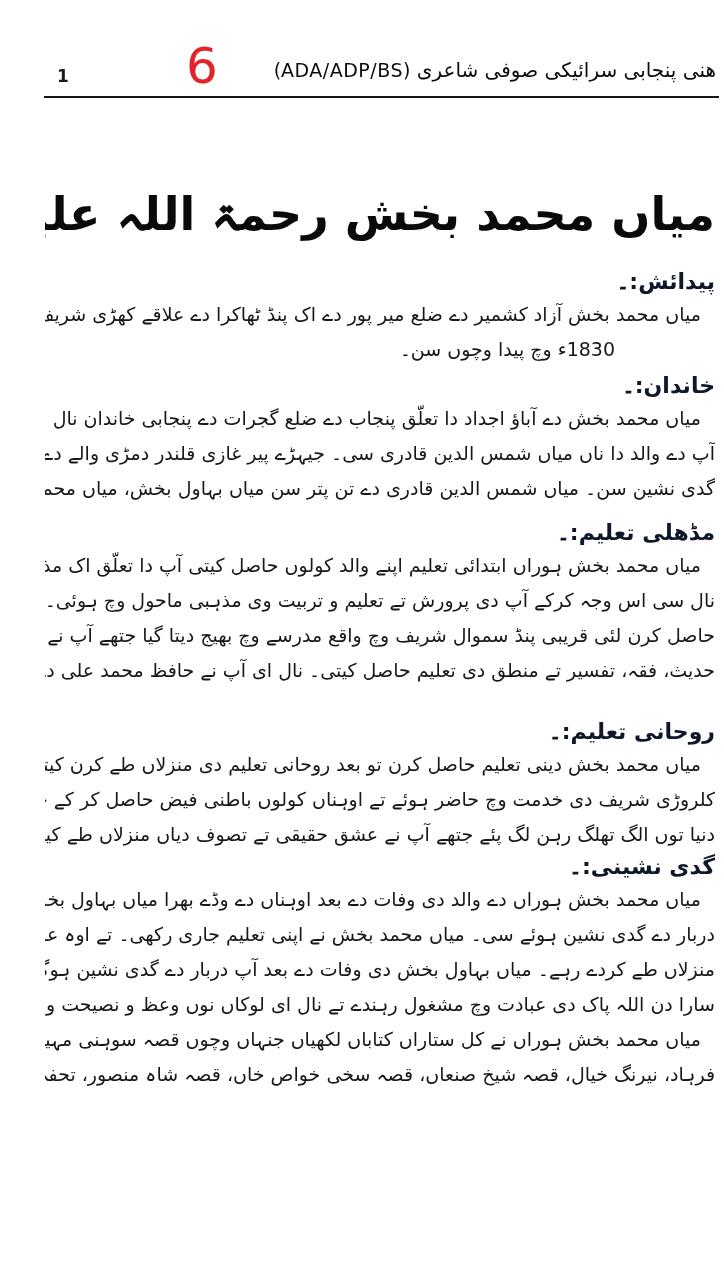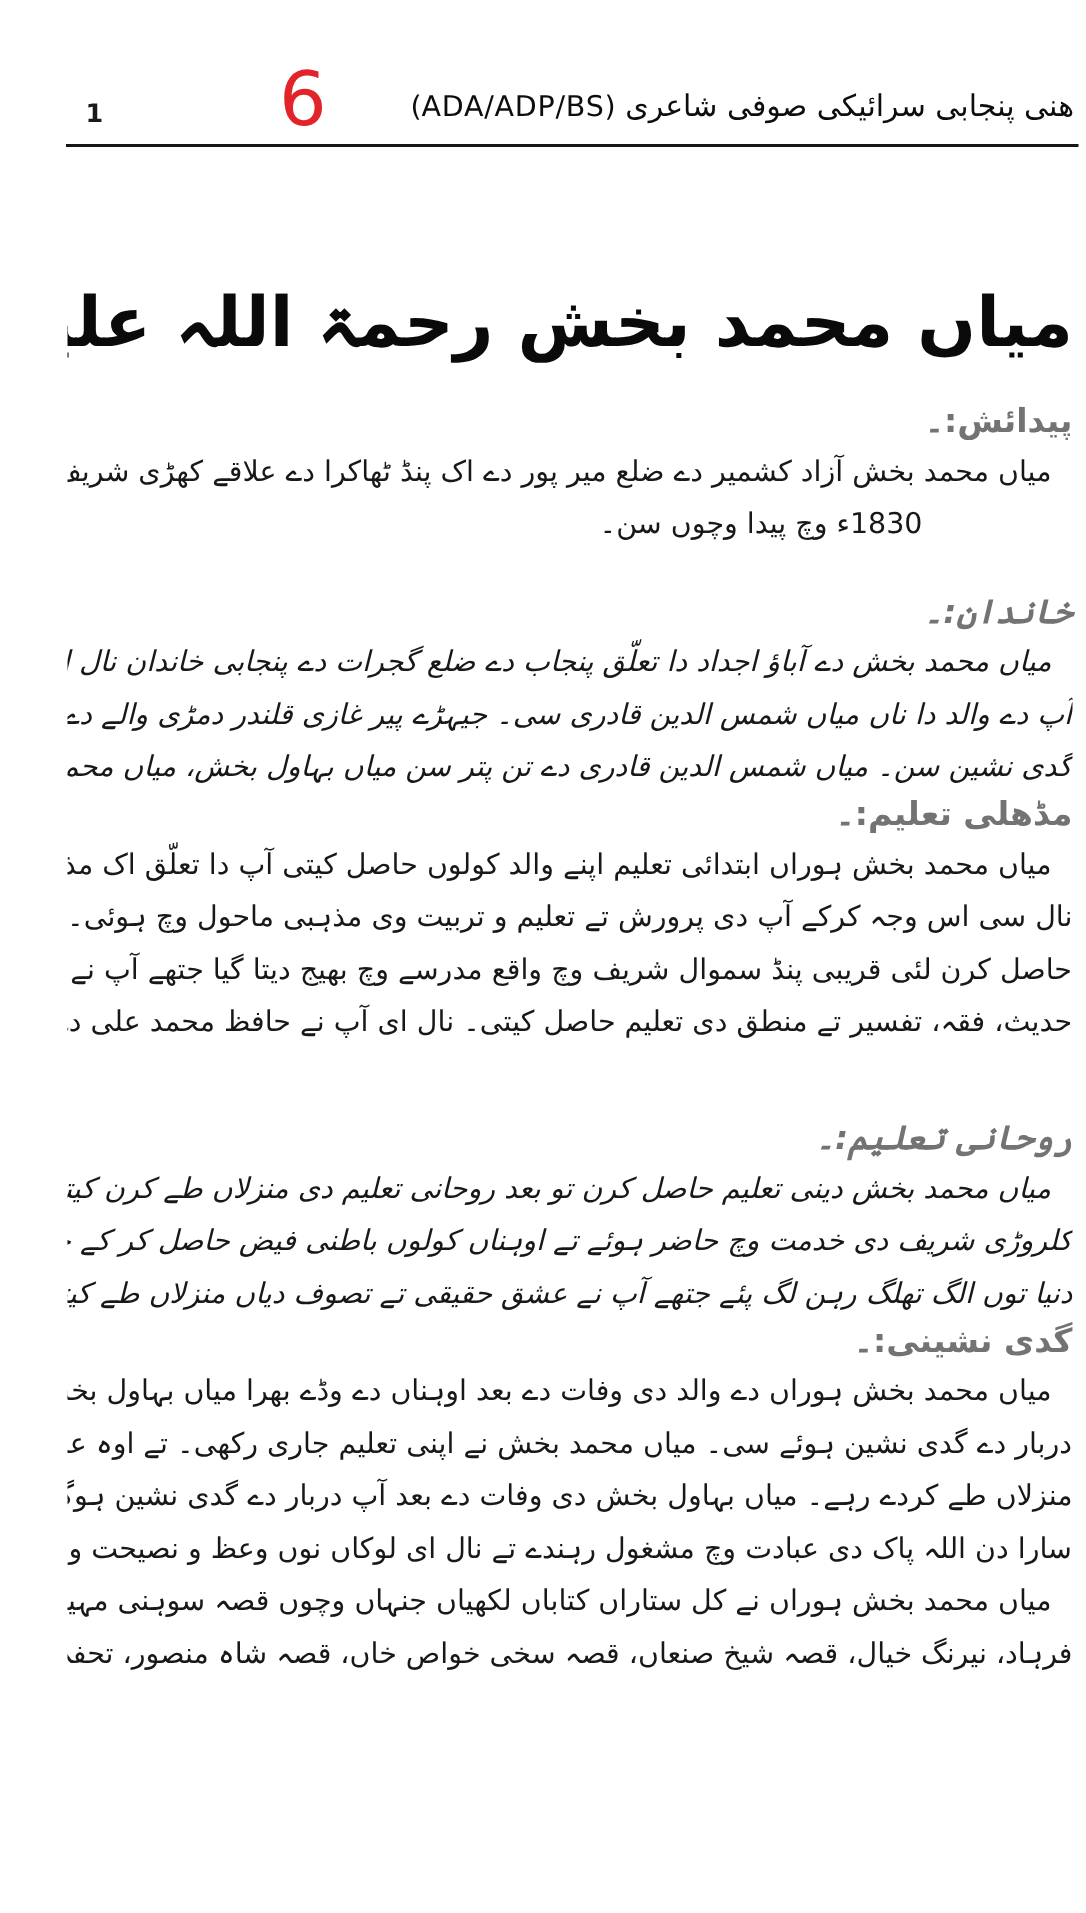--- a/index.html
+++ b/index.html
@@ -74,35 +74,35 @@
     white-space: nowrap;
     overflow: hidden;
     color: #0a0a0a;
   }
   .sec-heading {
     font-size: 22px;
     font-weight: bold;
     line-height: 30px;
     text-align: right;
     white-space: nowrap;
-    color: #737373;
+    color: #0f172a;
   }
   .line {
     font-size: 19px;
     line-height: 35px;
     text-align: right;
     white-space: nowrap;
     overflow: hidden;
     color: #181818;
   }
   .fl    { padding-right: 14px; }   
   .pr100 { padding-right: 100px; }  
-  .mt18 { margin-top: 27px; font-style: italic; }
-  .mt12 { }
-  .mt31 { margin-top: 46px; font-style: italic; }
+  .mt18 { margin-top: 4px; }
+  .mt12 { margin-top: 12px; }
+  .mt31 { margin-top: 29px; }
   .mt17 { }
 </style>
 </head>
 <body>
 
 <div class="page">
 
   <div>
     <span class="pageno">1</span>
     <span class="lesson">6</span>

